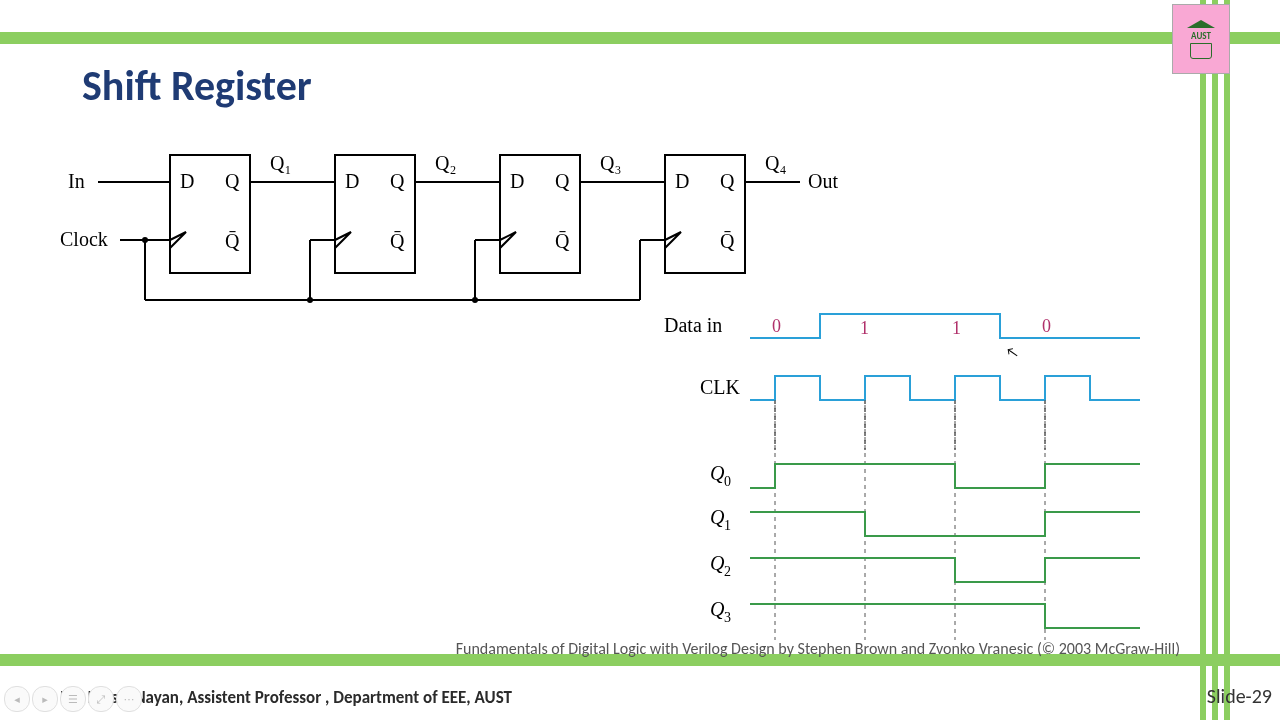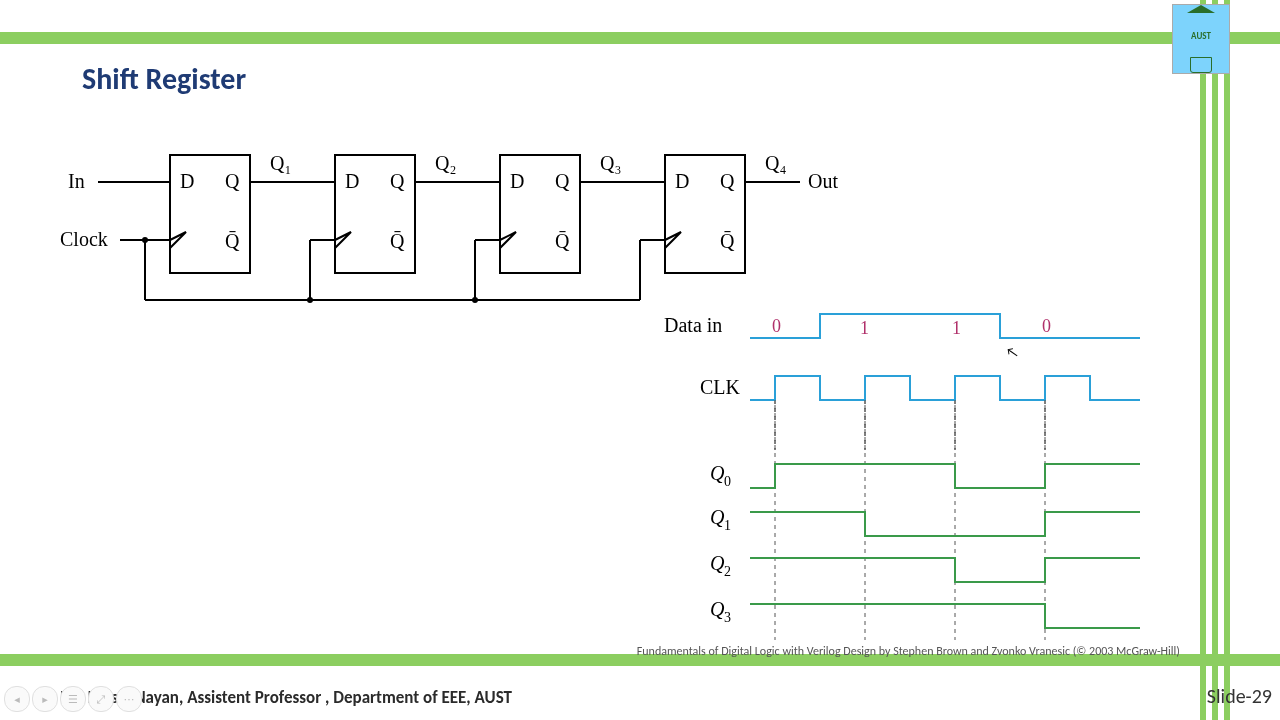--- a/index.html
+++ b/index.html
@@ -1,27 +1,27 @@
 <!DOCTYPE html>
 <html><head>
 <meta charset="utf-8">
 <style>
   html,body{margin:0;padding:0;width:1280px;height:720px;font-family:"Segoe UI",Calibri,Arial,sans-serif;background:#fff;overflow:hidden}
   .top-bar,.bot-bar{position:absolute;left:0;right:0;height:12px;background:#8cce60}
   .top-bar{top:32px}
   .bot-bar{bottom:54px}
   .right-stripes{position:absolute;top:0;bottom:0;right:50px;display:flex;gap:6px}
   .right-stripes div{width:6px;background:#8cce60}
-  .logo{position:absolute;top:4px;right:50px;width:56px;height:68px;background:#7dd3fc;border:1px solid #aaa;display:flex;flex-direction:column;align-items:center;justify-content:space-between;font-size:9px;font-weight:bold;color:#2a6e2a;z-index:5}
+  .logo{position:absolute;top:4px;right:50px;width:56px;height:68px;background:#f9a8d4;border:1px solid #aaa;display:flex;flex-direction:column;align-items:center;justify-content:center;font-size:9px;font-weight:bold;color:#2a6e2a;z-index:5}
   .logo .roof{width:0;height:0;border-left:14px solid transparent;border-right:14px solid transparent;border-bottom:8px solid #2a6e2a;margin-bottom:2px}
   .logo .book{width:20px;height:14px;border:1px solid #2a6e2a;border-radius:0 0 3px 3px;margin-top:2px}
-  .title{position:absolute;top:60px;left:82px;font-size:30px;font-weight:700;color:#1f3b74}
+  .title{position:absolute;top:60px;left:82px;font-size:42px;font-weight:700;color:#1f3b74}
   .footer-text{position:absolute;bottom:12px;left:60px;font-size:17px;font-weight:600;color:#2b2b2b}
   .slide-no{position:absolute;bottom:12px;right:8px;font-size:20px;color:#333}
-  .citation{position:absolute;bottom:62px;right:100px;font-size:12px;color:#555}
+  .citation{position:absolute;bottom:62px;right:100px;font-size:16px;color:#555}
   .nav-btns{position:absolute;bottom:8px;left:4px;display:flex;gap:2px}
   .nav-btns span{width:24px;height:24px;border:1px solid #e0e0e0;border-radius:12px;display:flex;align-items:center;justify-content:center;font-size:11px;color:#bbb;background:#fafafa}
   .circuit{position:absolute;top:140px;left:60px}
   .timing{position:absolute;top:300px;left:660px}
   .cursor{position:absolute;top:344px;left:1006px;font-size:14px;color:#000;transform:rotate(-10deg)}
   text{font-family:"Times New Roman",serif}
 </style>
 </head>
 <body>
 

